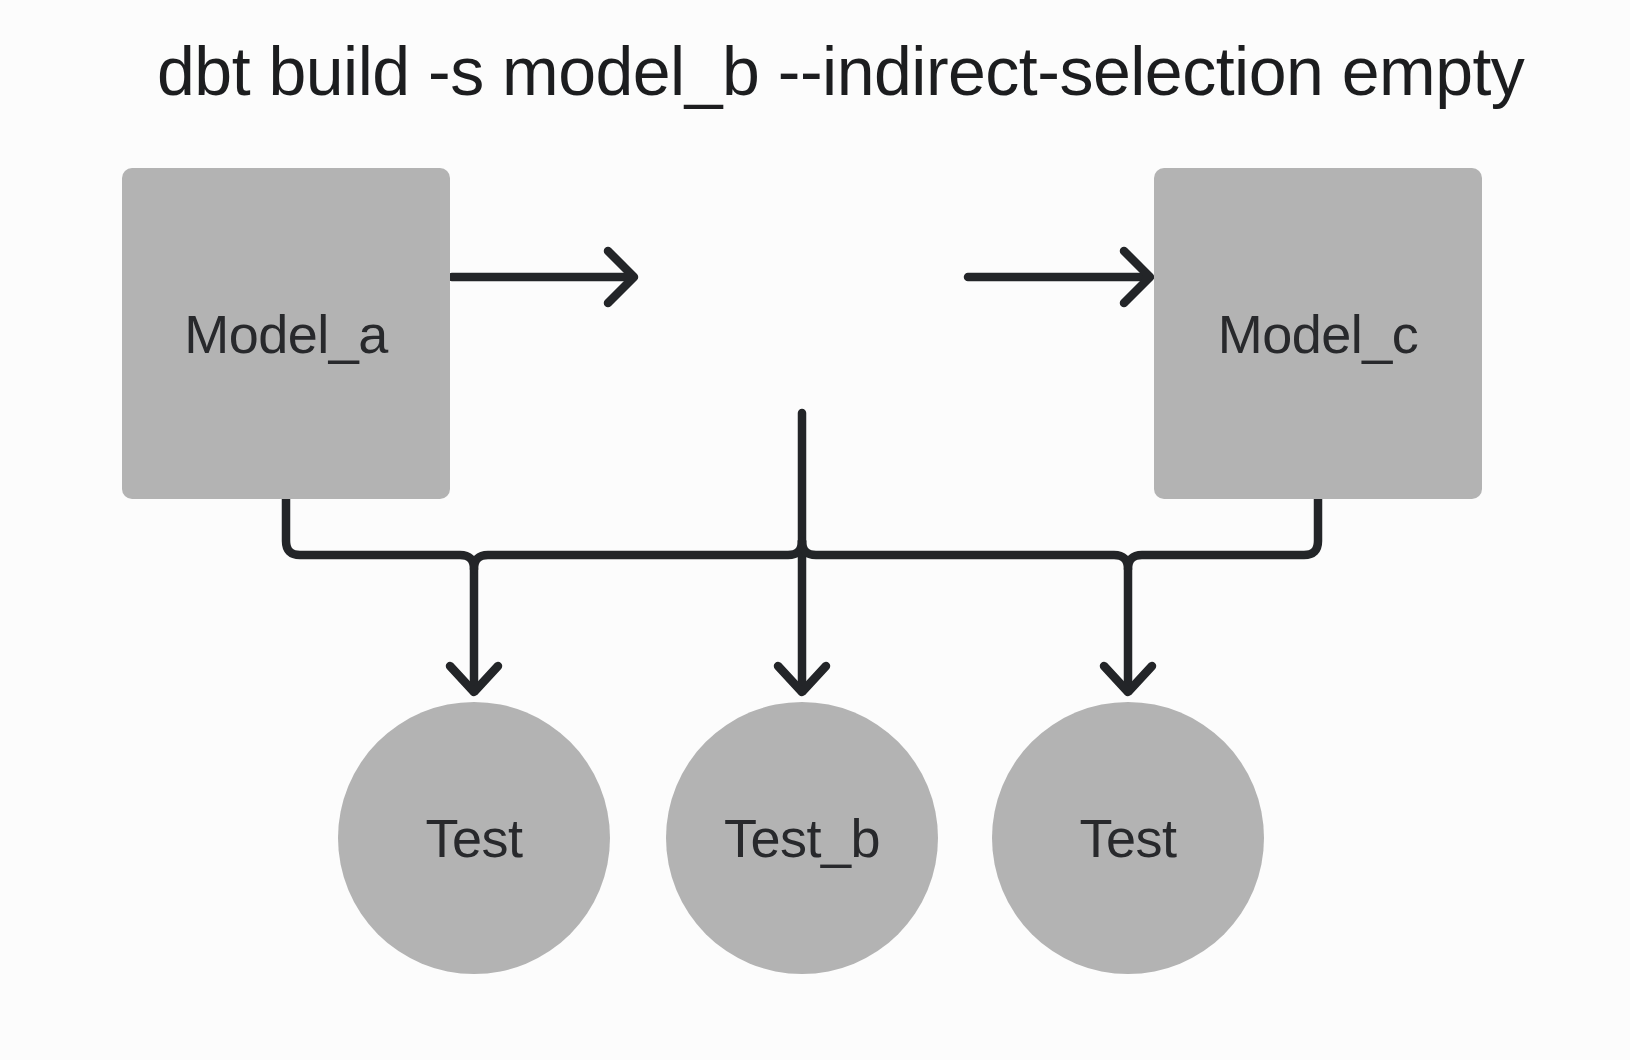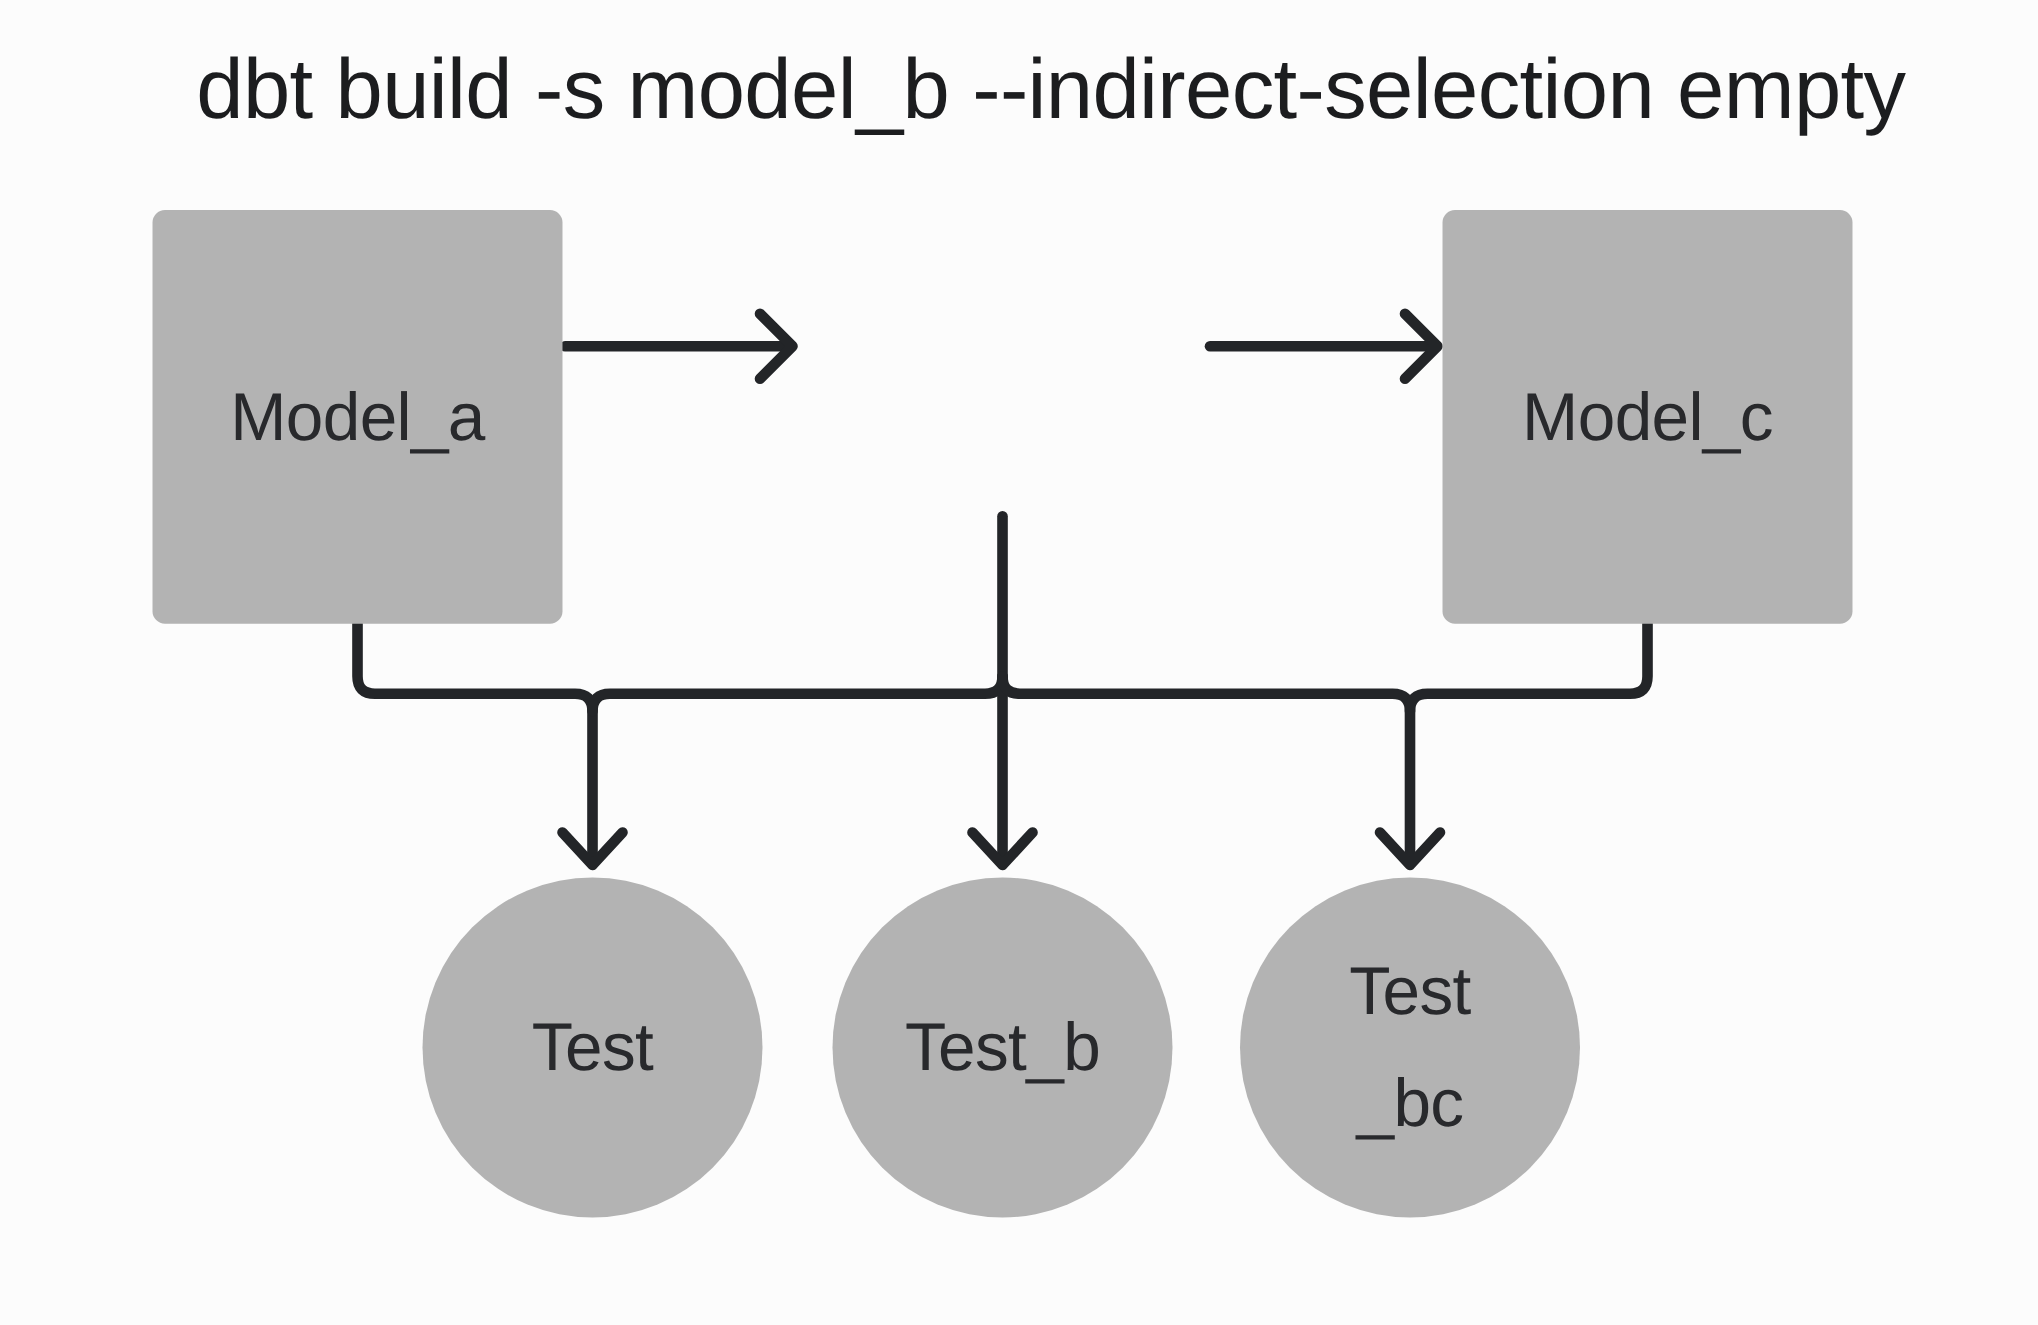--- a/index.html
+++ b/index.html
@@ -127,16 +127,15 @@
     <span class="line">Test</span>
   </div>
 
   <div class="node test" id="test-b">
     <span class="line">Test_b</span>
     <span class="line"></span>
   </div>
 
   <div class="node test" id="test-bc">
     <span class="line">Test</span>
-    <span class="line">_bc</span>
   </div>
 
 </div>
 
 </body></html>

